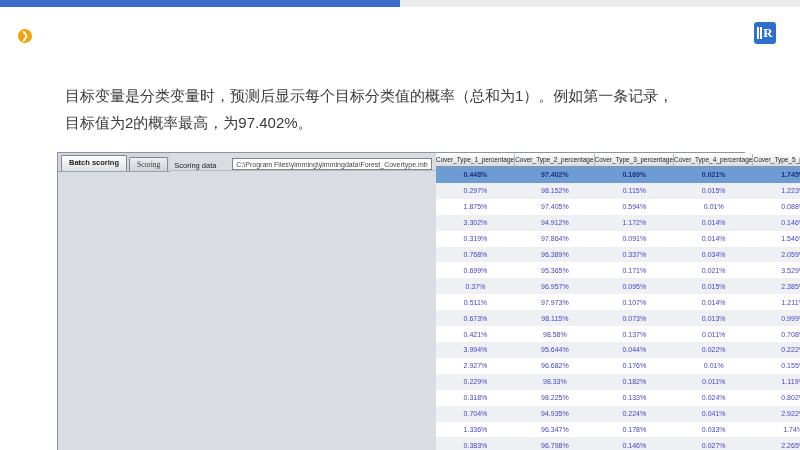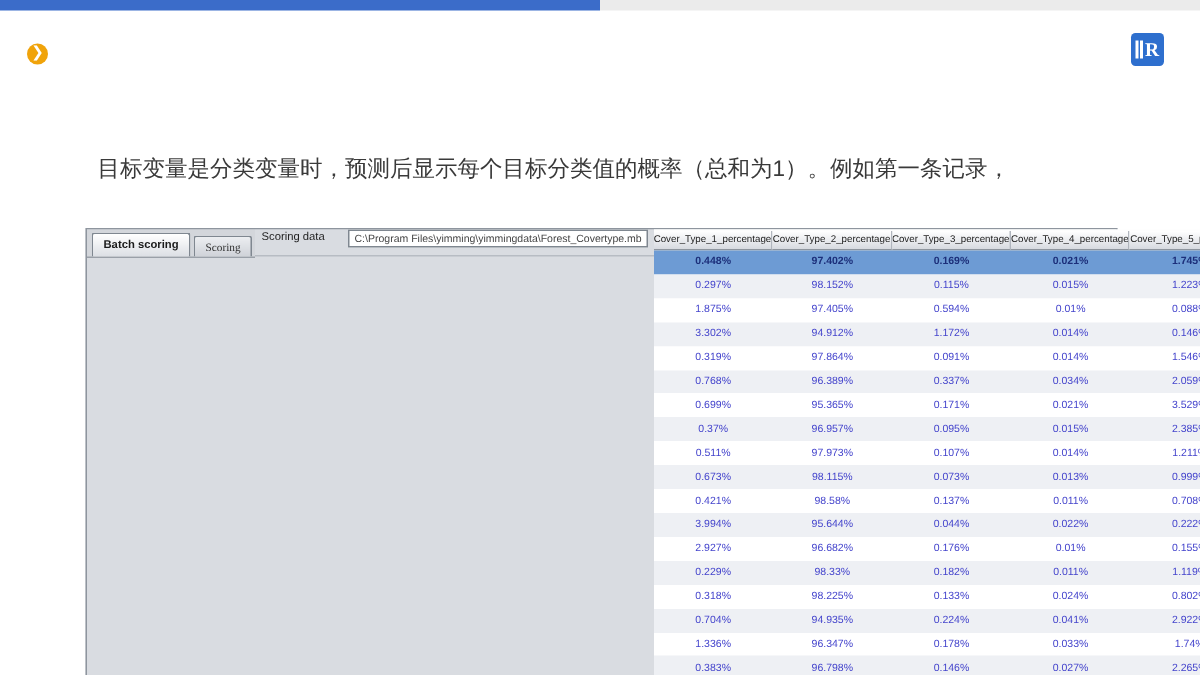--- a/index.html
+++ b/index.html
@@ -24,35 +24,35 @@
     letter-spacing:1px; font-weight:500;
   }
   .logo {
     position:absolute; right:8px; top:0; width:22px; height:22px; border-radius:3px;
     background:#2e6fce; display:flex; align-items:center; justify-content:center; gap:1px;
   }
   .logo .bars { display:flex; gap:1px; }
   .logo .bars i { display:block; width:2px; height:12px; background:#ffffff; }
   .logo .r { color:#ffffff; font-size:13px; font-weight:bold; font-family:"Liberation Serif",serif; }
   
-  .body-text { position:absolute; left:65px; top:82px; width:690px; color:#3a3a3a; font-size:15px; line-height:1.8;margin-top:17px; }
+  .body-text { position:absolute; left:65px; top:82px; width:690px; color:#3a3a3a; font-size:15px; line-height:1.8; }
   
   .panel {
     position:absolute; left:57px; top:152px; width:688px; height:368px;
     background:#d9dce1; border:1px solid #8e959e; display:flex; flex-direction:row;
   }
   .tabbar { height:19px; position:relative; border-bottom:1px solid #9aa0a8; background:#d3d6db; flex:0 0 auto; display:flex; align-items:flex-end; padding-left:3px; }
   .tab {
     font-size:7.5px; padding:2px 7px 2px 7px; border:1px solid #7f8790; border-bottom:none;
     background:linear-gradient(#fdfdfd,#d9dce1); margin-right:2px; color:#1b1b1b;
     border-radius:2px 2px 0 0; position:relative;
   }
   .tab.active { font-weight:bold; height:16px; background:linear-gradient(#ffffff,#dcdfe4); z-index:2; }
   .tab.inactive { height:14px; background:linear-gradient(#eceef1,#cfd2d8); color:#333;font-family:Liberation Serif, serif; }
-  .scoring-row { height:18px; flex:0 0 auto; display:flex; align-items:flex-start; background:#d9dce1; border-bottom:1px solid #b7bcc3; padding:0 4px; }
+  .scoring-row { height:18px; flex:0 0 auto; display:flex; align-items:flex-end; background:#d9dce1; border-bottom:1px solid #b7bcc3; padding:0 4px; }
   .scoring-label { font-size:7.5px; color:#222; width:58px; flex:0 0 auto; }
   .scoring-field {
     flex:1; height:12px; background:#ffffff; border:1px solid #7f8790;
     font-size:7px; color:#444; padding:1px 3px; line-height:10px; overflow:hidden; white-space:nowrap;
   }
   .grid { flex:1; display:flex; flex-direction:column; background:#ffffff; border-top:1px solid #fdfdfd; }
   .grid-head { display:flex; flex:0 0 13px; }
   .hcell {
     flex:1; background:linear-gradient(#ffffff,#d7dae0); border-right:1px solid #b0b5bd;
     border-bottom:1px solid #8e959e; font-size:6.5px; color:#222; text-align:center;
@@ -82,20 +82,21 @@
     <span class="bars">
         <i></i>
         <i></i>
       </span>
     <span class="r">R</span>
   </div>
 </div>
 
 <div class="body-text">
   <div>目标变量是分类变量时，预测后显示每个目标分类值的概率（总和为1）。例如第一条记录，</div>
+  <div>目标值为2的概率最高，为97.402%。</div>
 </div>
 
 <div class="panel">
   <div class="tabbar">
     <div class="tab active">Batch scoring</div>
     <div class="tab inactive">Scoring</div>
   </div>
   <div class="scoring-row">
     <div class="scoring-label">Scoring data</div>
     <div class="scoring-field">C:\Program Files\yimming\yimmingdata\Forest_Covertype.mb</div>

